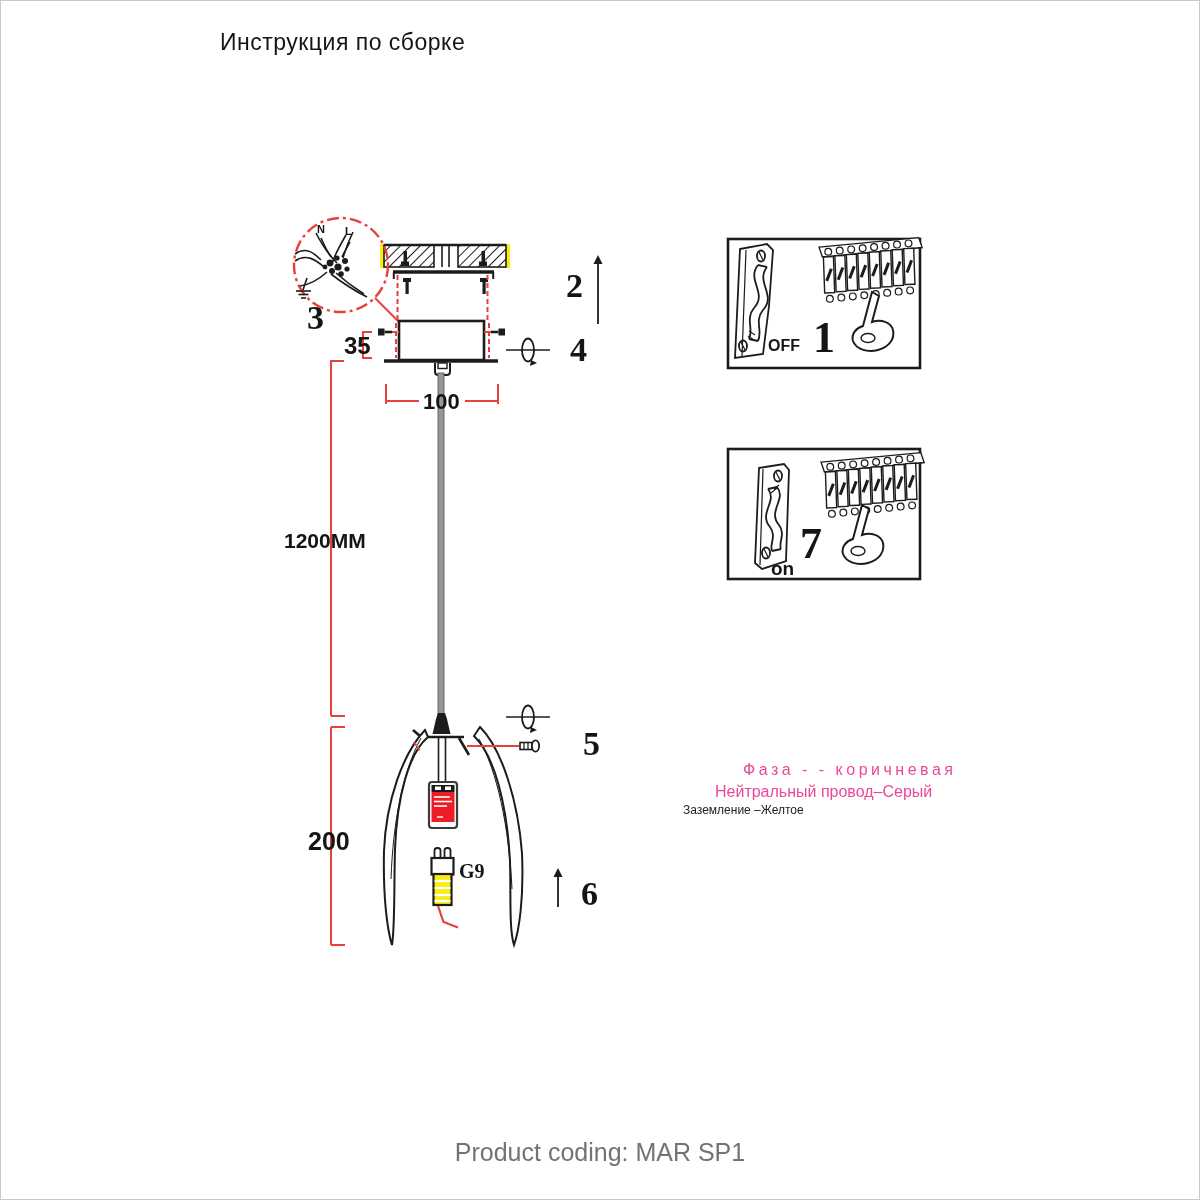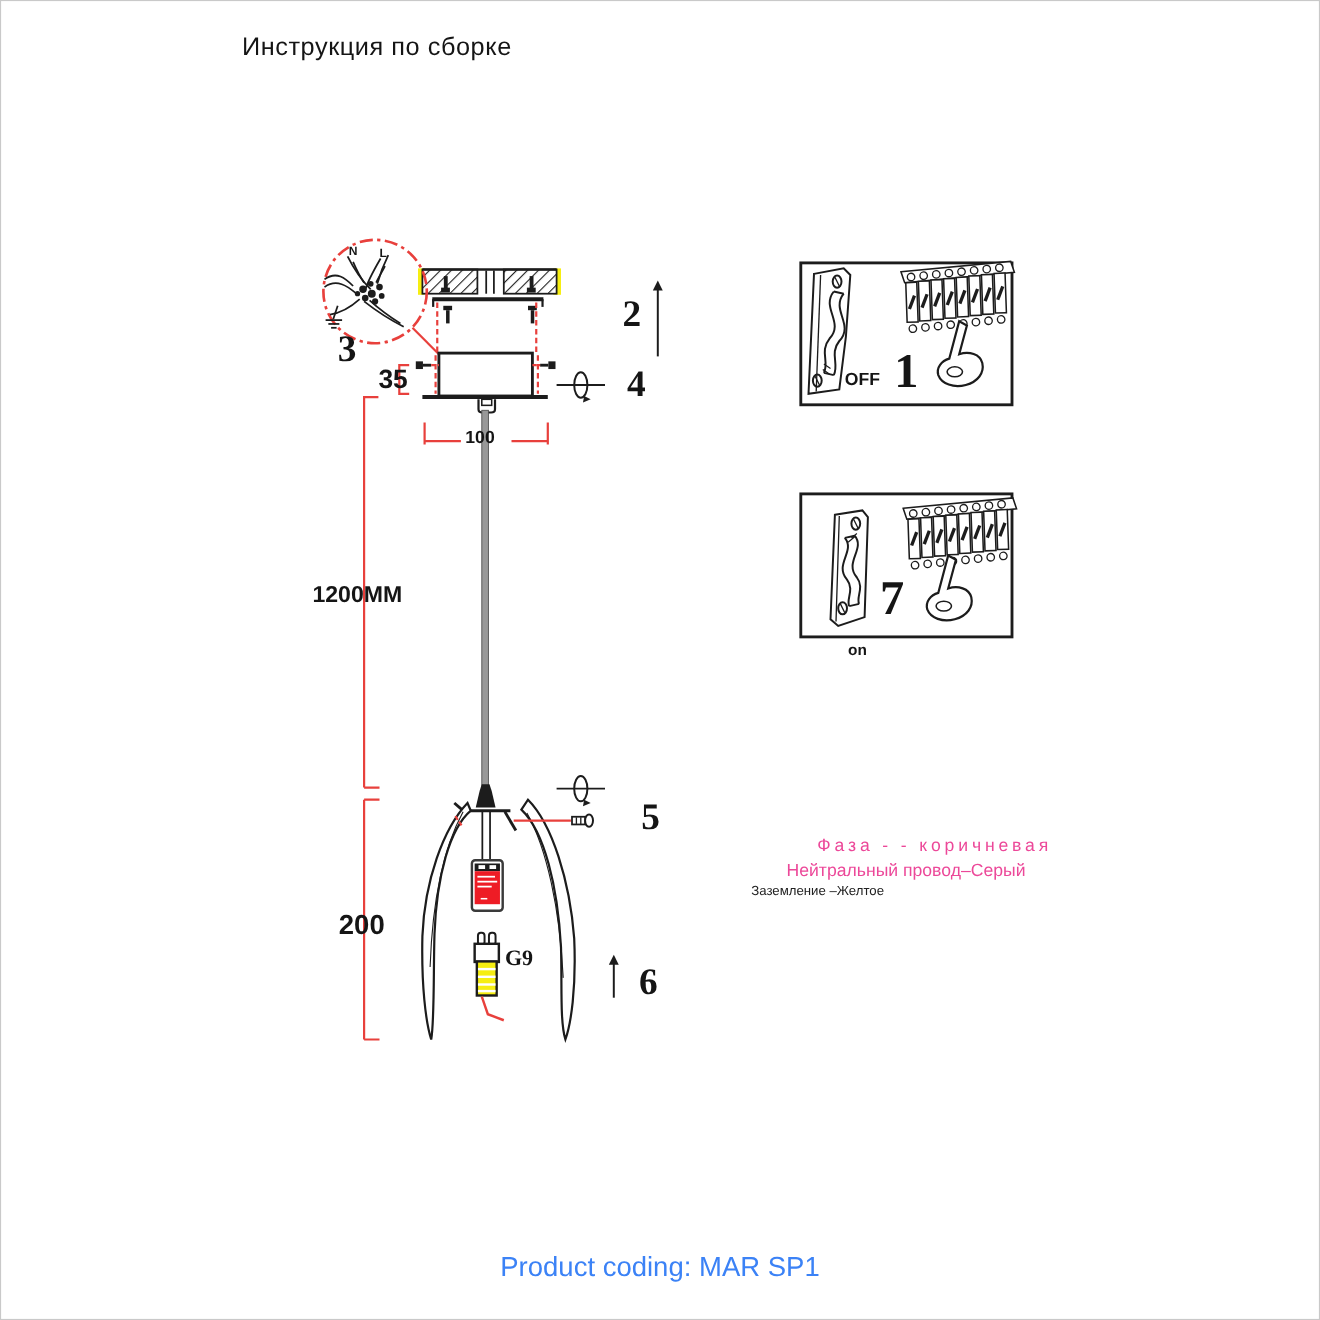--- a/index.html
+++ b/index.html
@@ -295,27 +295,27 @@
 
   <div class="label step" style="left:306px;top:300px;font-size:34px;">3</div>
   <div class="label step" style="left:565px;top:268px;font-size:34px;">2</div>
   <div class="label step" style="left:569px;top:332px;font-size:34px;">4</div>
   <div class="label step" style="left:582px;top:726px;font-size:34px;">5</div>
   <div class="label step" style="left:580px;top:876px;font-size:34px;">6</div>
   <div class="label step" style="left:812px;top:315px;font-size:44px;">1</div>
   <div class="label step" style="left:799px;top:521px;font-size:44px;">7</div>
 
   <div class="label dim" style="left:343px;top:333px;font-size:24px;">35</div>
-  <div class="label dim" style="left:422px;top:390px;font-size:16px;">100</div>
+  <div class="label dim" style="left:422px;top:390px;font-size:22px;">100</div>
   <div class="label dim" style="left:283px;top:529px;font-size:21px;">1200MM</div>
   <div class="label dim" style="left:307px;top:828px;font-size:25px;">200</div>
 
   <div class="label step" style="left:458px;top:860px;font-size:20px;">G9</div>
 
   <div class="label sans" style="left:767px;top:337px;font-size:16px;font-weight:700;">OFF</div>
-  <div class="label sans" style="left:770px;top:582px;font-size:14px;font-weight:700;">on</div>
+  <div class="label sans" style="left:770px;top:558px;font-size:19px;font-weight:700;">on</div>
 
   <div class="label sans" style="left:714px;top:761px;font-size:16px;letter-spacing:3.5px;color:#ec4899;margin-left:28px;">Фаза - - коричневая</div>
   <div class="label sans" style="left:714px;top:783px;font-size:16px;color:#ec4899;">Нейтральный провод–Серый</div>
   <div class="label sans" style="left:682px;top:803px;font-size:12px;color:#222;">Заземление –Желтое</div>
 
-  <div class="label sans" style="left:0;top:1139px;width:1198px;text-align:center;font-size:25px;color:#3b82f6;">Product coding: MAR SP1</div>
+  <div class="label sans" style="left:0;top:1139px;width:1198px;text-align:center;font-size:25px;color:#737373;">Product coding: MAR SP1</div>
 </div>
 
 </body></html>

